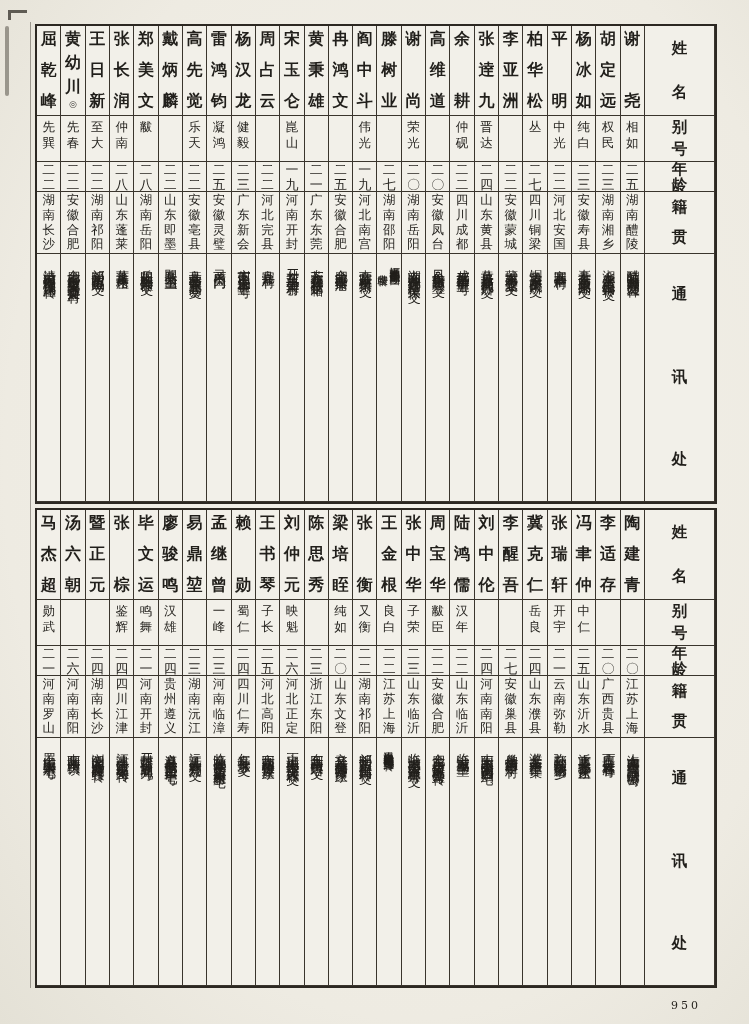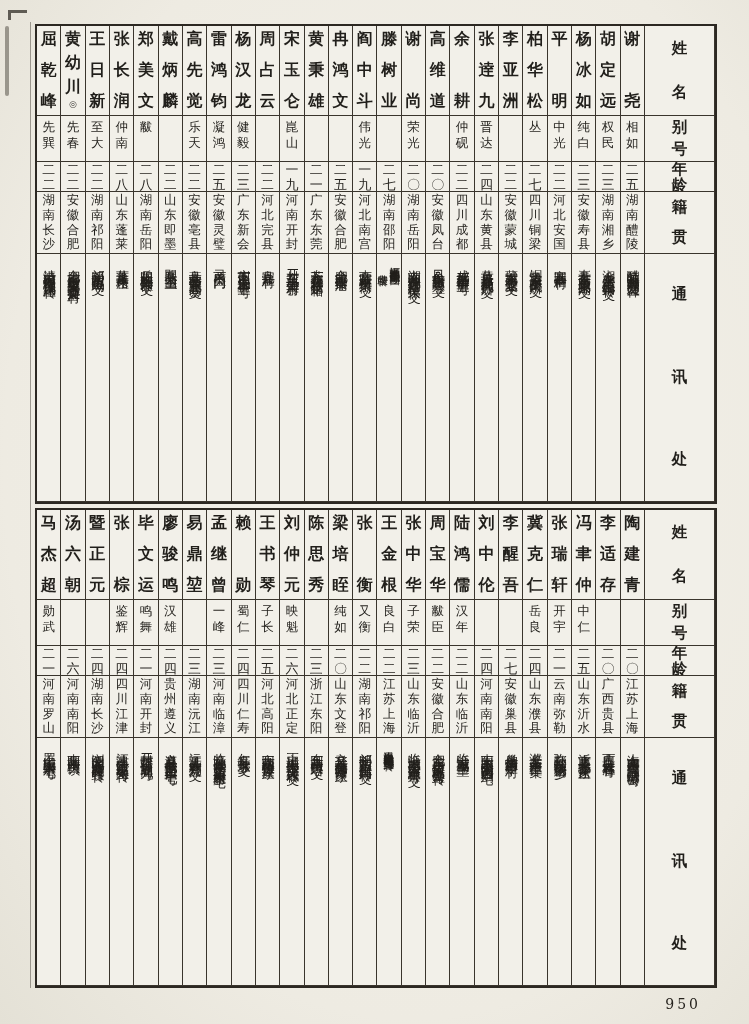--- a/index.html
+++ b/index.html
@@ -42,21 +42,21 @@
   .origin{font-size:12.5px;}
   .origin .vchars{height:100%;justify-content:space-evenly;}
 
   .addr{padding-top:5px;}
   .addr .vtext{writing-mode:vertical-rl;text-orientation:upright;
         white-space:pre-line;font-size:13px;letter-spacing:1.5px;line-height:1.12;
         max-height:238px;}
   .addr .vtext.sm{font-size:10.5px;letter-spacing:.5px;line-height:1.15;max-height:238px;}
 
   .page-number{position:absolute;right:48px;bottom:12px;font-family:"DejaVu Serif",serif;
-        font-size:14px;letter-spacing:3px;color:#26231e;}
+        font-size:11px;letter-spacing:3px;color:#26231e;}
 </style>
 </head>
 <body>
 
 <div class="sheet">
   <div class="corner-mark"></div>
   <div class="edge-line"></div>
   <div class="smudge"></div>
 
   <div class="tbl" id="tbl-top">

